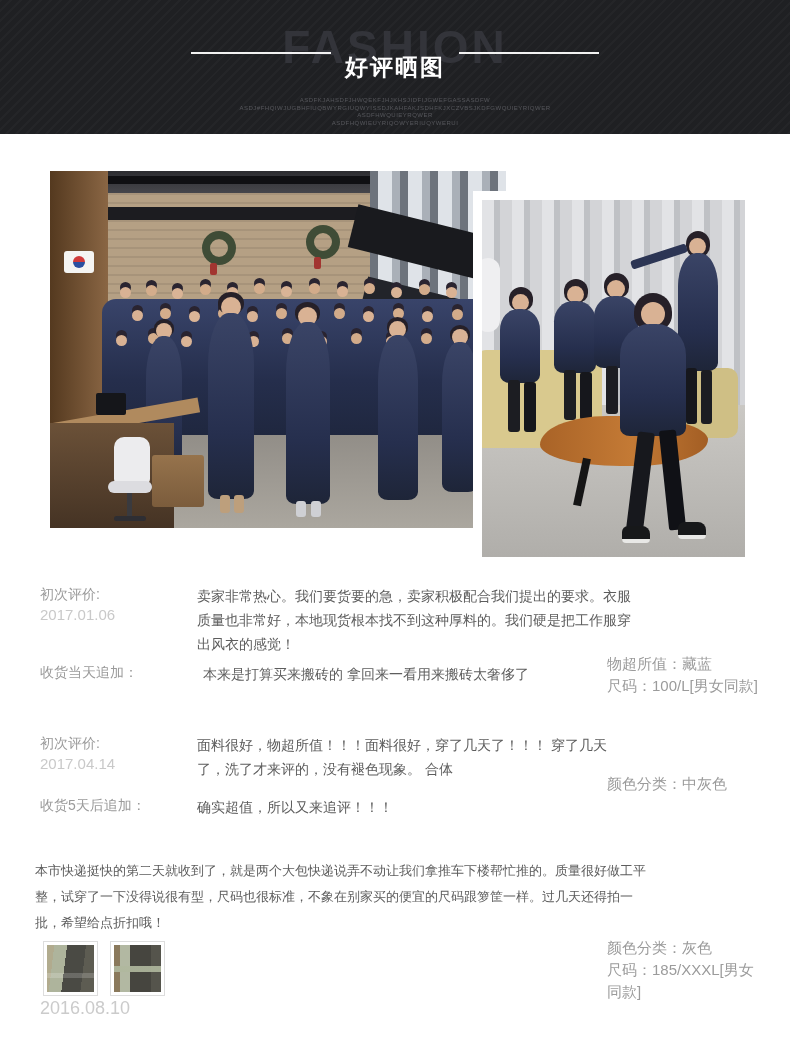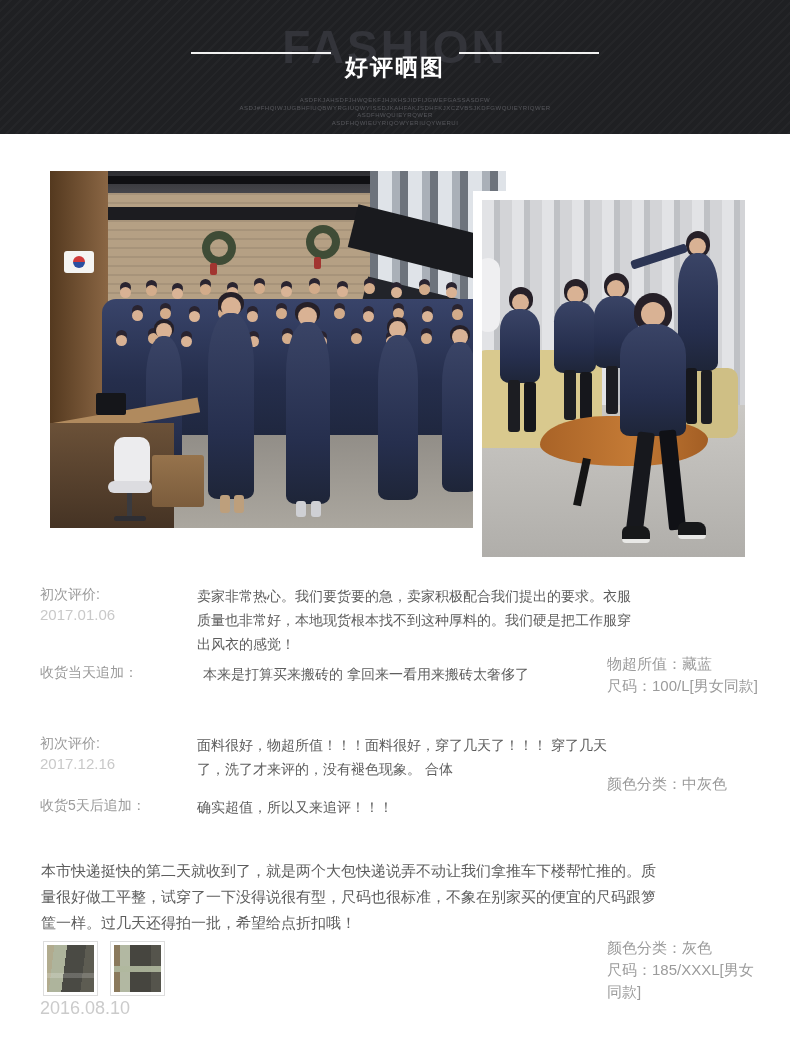--- a/index.html
+++ b/index.html
@@ -71,21 +71,21 @@
               background:linear-gradient(90deg,#a96327,#c47a35 55%,#a35e24);
               border-radius:42% 55% 45% 50% / 60% 50% 55% 45%; }
   .p2-leg { position:absolute; width:8px; height:48px; background:#151515; }
   .p2-shoe { position:absolute; width:28px; height:17px; background:#17181a; border-radius:6px 8px 4px 4px; border-bottom:4px solid #e8e8e6; }
 
   
   .lbl { position:absolute; font-size:14px; color:#9b9b9b; }
   .rdate { position:absolute; font-size:15px; color:#c9c9c9; }
   .rbody { position:absolute; font-size:14px; line-height:24px; color:#5d5d5d;margin-left:42px; }
   .rmeta { position:absolute; left:607px; width:160px; font-size:15px; line-height:22px; color:#9b9b9b; }
-  .r3text { position:absolute; left:35px; top:858px; width:620px; font-size:15px; line-height:26px; color:#5d5d5d;margin-left:6px; }
+  .r3text { position:absolute; left:35px; top:858px; width:620px; font-size:13px; line-height:26px; color:#5d5d5d; }
   .r3date { position:absolute; left:40px; top:998px; font-size:18px; color:#cbcbcb; }
 
   
   .thumb { position:absolute; width:55px; height:55px; background:#fff; border:1px solid #dddddd; padding:3px; }
   .thumb .tin { width:100%; height:100%; }
   .tin1 { background:linear-gradient(180deg, rgba(0,0,0,0) 60%, rgba(255,255,255,0.18) 60% 70%, rgba(0,0,0,0) 70%),
           linear-gradient(97deg,#b1ab8e 0 14%,#aeb49c 14% 38%,#4a4a44 38% 74%,#5d5c52 74%); }
   .tin2 { background:linear-gradient(180deg, rgba(0,0,0,0) 44%, rgba(176,184,158,0.9) 44% 58%, rgba(0,0,0,0) 58%),
           linear-gradient(90deg,#8a795c 0 12%,#b2b8a2 12% 34%,#46453f 34% 78%,#55544c 78%); }
 </style>
@@ -225,21 +225,21 @@
 
   <div class="lbl" style="left:40px; top:586px;">初次评价:</div>
   <div class="rdate" style="left:40px; top:606px;">2017.01.06</div>
   <div class="rbody" style="left:155px; top:584px; width:436px;">卖家非常热心。我们要货要的急，卖家积极配合我们提出的要求。衣服质量也非常好，本地现货根本找不到这种厚料的。我们硬是把工作服穿出风衣的感觉！</div>
   <div class="lbl" style="left:40px; top:664px;">收货当天追加：</div>
   <div class="rbody" style="left:161px; top:662px; width:436px;">本来是打算买来搬砖的 拿回来一看用来搬砖太奢侈了</div>
   <div class="rmeta" style="top:653px;">物超所值：藏蓝</div>
   <div class="rmeta" style="top:675px;">尺码：100/L[男女同款]</div>
 
   <div class="lbl" style="left:40px; top:735px;">初次评价:</div>
-  <div class="rdate" style="left:40px; top:755px;">2017.12.16</div>
+  <div class="rdate" style="left:40px; top:755px;">2017.04.14</div>
   <div class="rbody" style="left:155px; top:733px; width:436px;">面料很好，物超所值！！！面料很好，穿了几天了！！！ 穿了几天了，洗了才来评的，没有褪色现象。 合体</div>
   <div class="lbl" style="left:40px; top:797px;">收货5天后追加：</div>
   <div class="rbody" style="left:155px; top:795px; width:436px;">确实超值，所以又来追评！！！</div>
   <div class="rmeta" style="top:773px;">颜色分类：中灰色</div>
 
   <div class="r3text">本市快递挺快的第二天就收到了，就是两个大包快递说弄不动让我们拿推车下楼帮忙推的。质量很好做工平整，试穿了一下没得说很有型，尺码也很标准，不象在别家买的便宜的尺码跟箩筐一样。过几天还得拍一批，希望给点折扣哦！</div>
   <div class="thumb" style="left:43px; top:941px;">
     <div class="tin tin1"></div>
   </div>
   <div class="thumb" style="left:110px; top:941px;">

